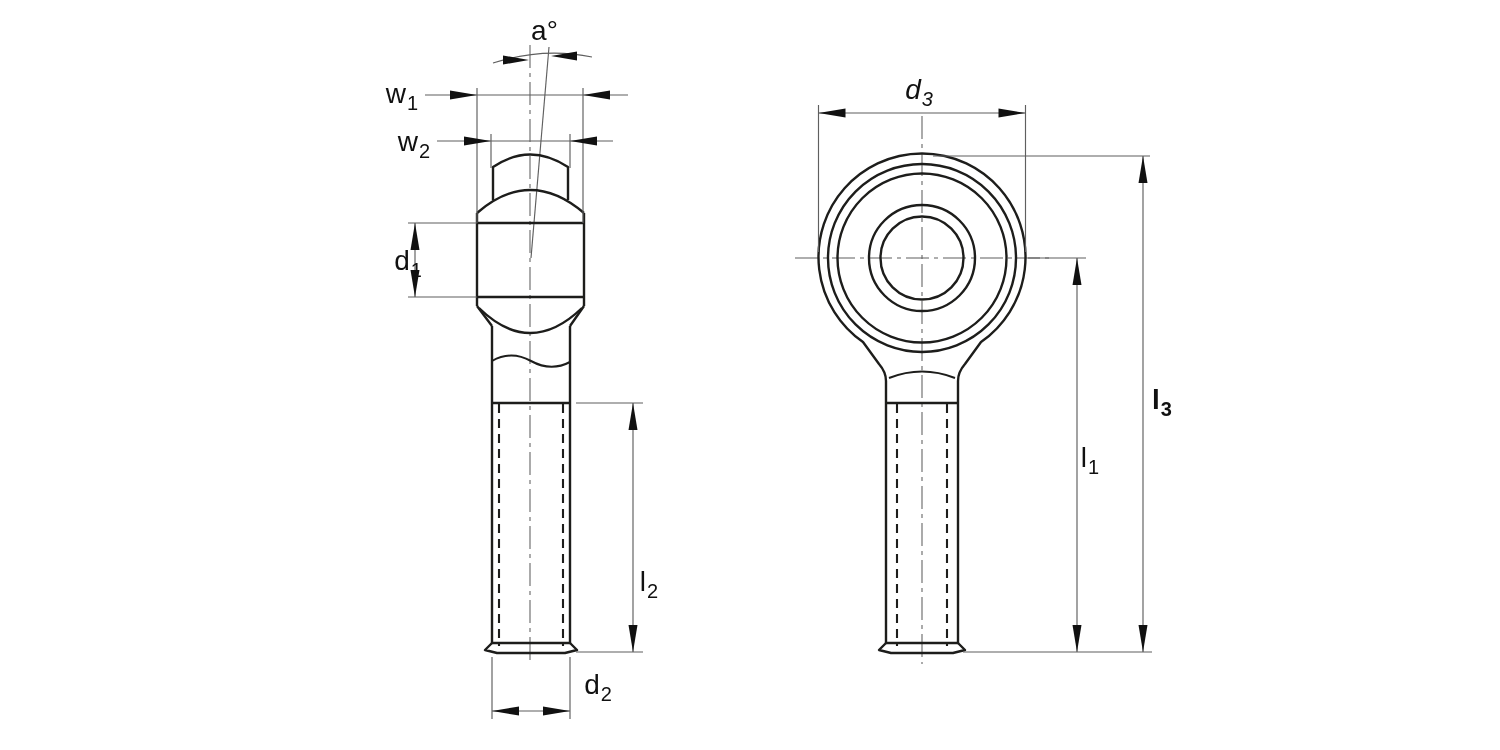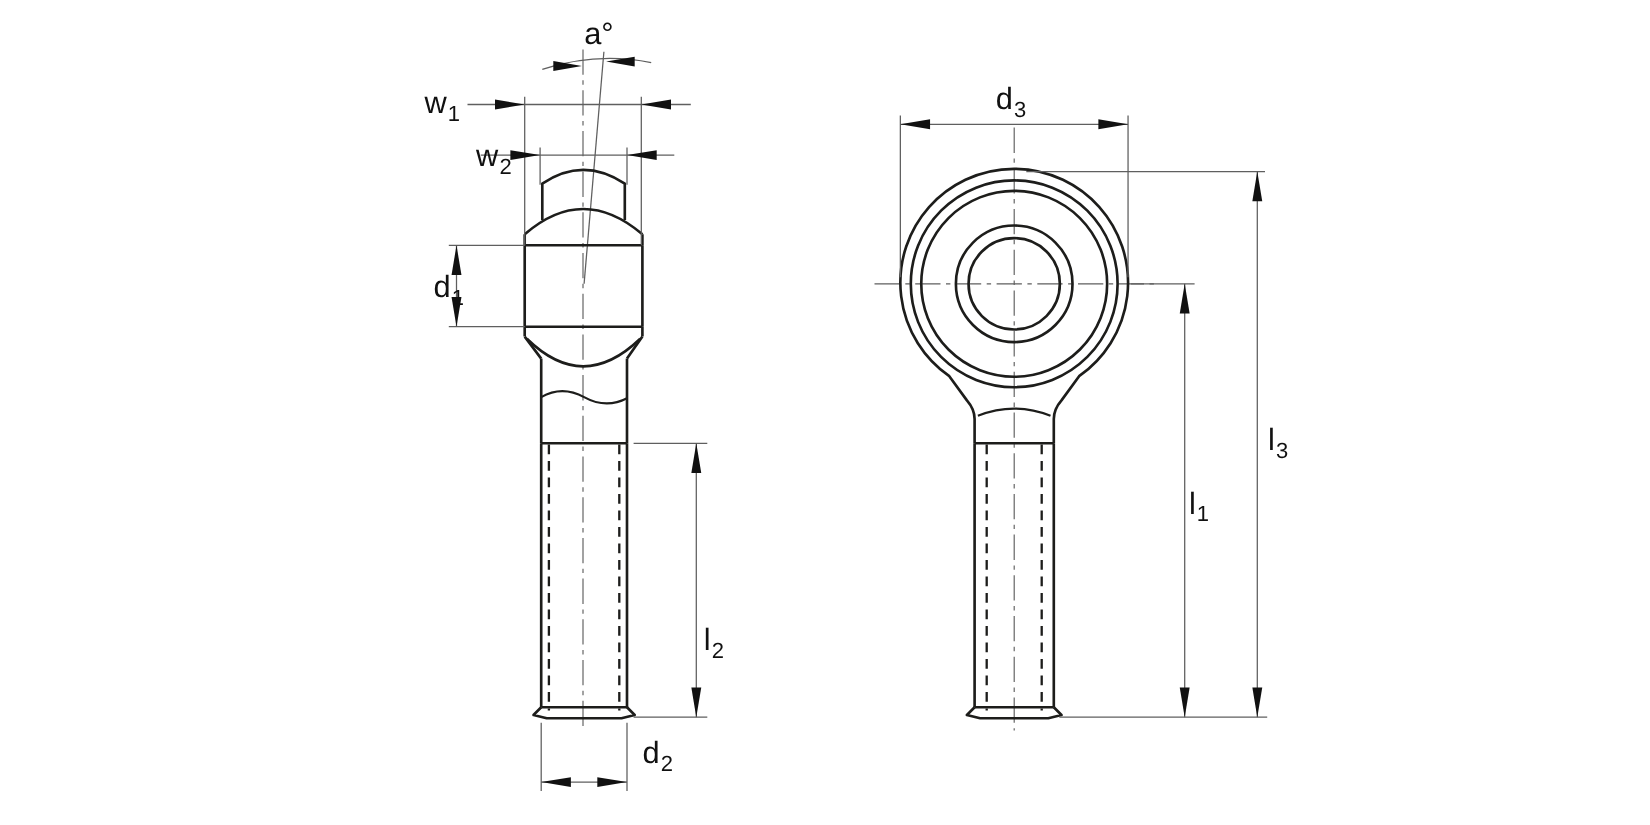--- a/index.html
+++ b/index.html
@@ -168,27 +168,27 @@
         <polygon class="ar" points="1143,156 1138.5,183 1147.5,183"></polygon>
         <polygon class="ar" points="1143,652 1138.5,625 1147.5,625"></polygon>
       </g>
     </g>
   </svg>
 
   <div class="dim-label" style="left:545px; top:31px;"><span>a°</span><span class="sub"></span></div>
 
   <div class="dim-label" style="left:402px; top:94px;"><span>w</span><span class="sub">1</span></div>
 
-  <div class="dim-label" style="left:414px; top:142px;margin-left:35px;"><span>w</span><span class="sub">2</span></div>
+  <div class="dim-label" style="left:414px; top:142px;"><span>w</span><span class="sub">2</span></div>
 
   <div class="dim-label" style="left:387px; top:261px;margin-left:21px;"><span>d</span><span class="sub">1</span></div>
 
   <div class="dim-label" style="left:649px; top:534px;margin-top:48px;"><span>l</span><span class="sub">2</span></div>
 
   <div class="dim-label" style="left:598px; top:685px;"><span>d</span><span class="sub">2</span></div>
 
-  <div class="dim-label" style="left:919px; top:90px;"><span>d</span><span class="sub">3</span></div>
+  <div class="dim-label" style="left:919px; top:90px;font-style:italic;"><span>d</span><span class="sub">3</span></div>
 
   <div class="dim-label" style="left:1090px; top:458px;"><span>l</span><span class="sub">1</span></div>
 
-  <div class="dim-label" style="left:1162px; top:400px;"><span>l</span><span class="sub">3</span></div>
+  <div class="dim-label" style="left:1162px; top:400px;font-weight:bold;"><span>l</span><span class="sub">3</span></div>
 
 </div>
 
 </body></html>

